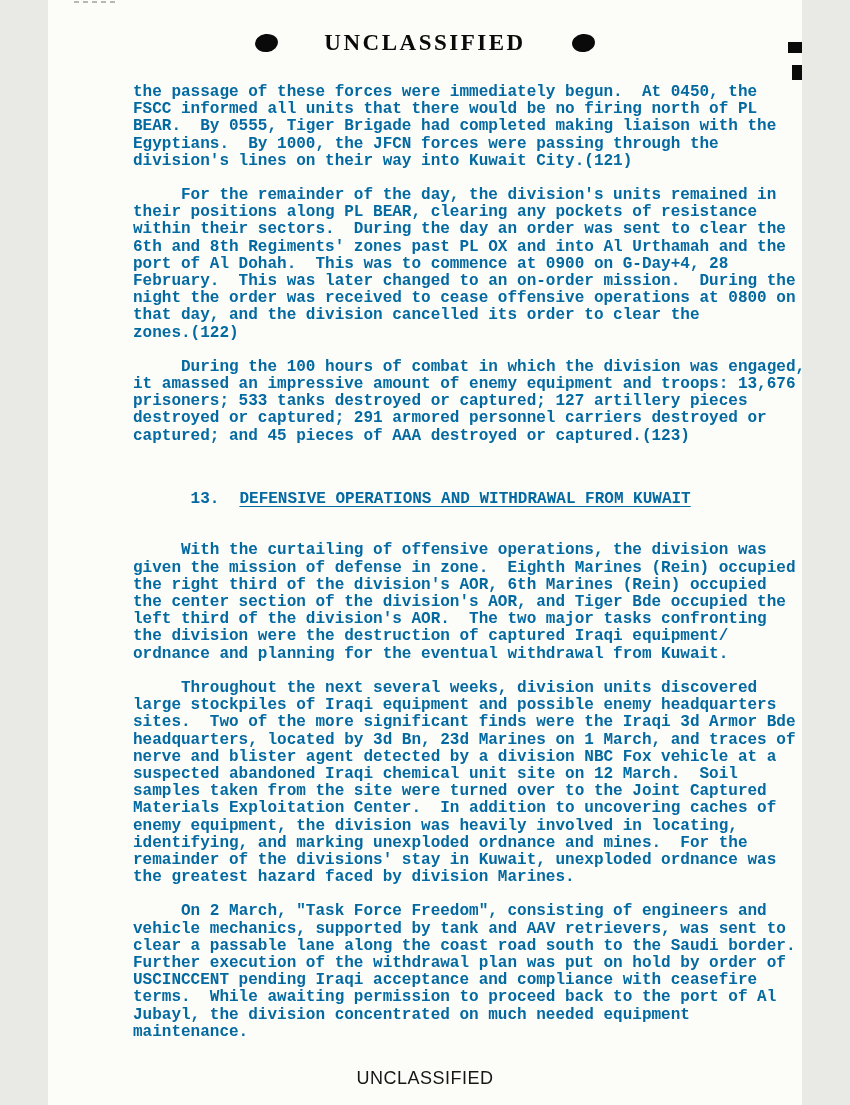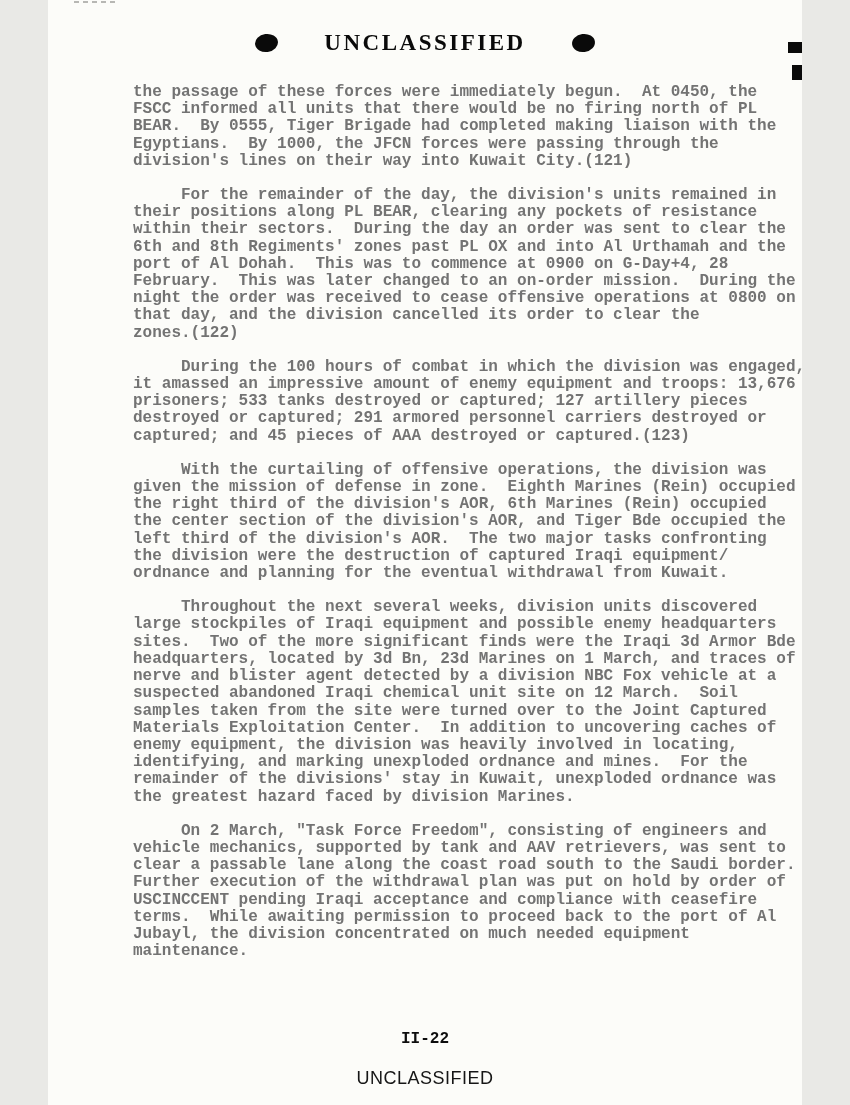--- a/index.html
+++ b/index.html
@@ -47,21 +47,21 @@
   
   .doc-body {
     position: absolute;
     top: 84px;
     left: 85px;
     width: 695px;
     font-family: "Liberation Mono", "DejaVu Sans Mono", monospace;
     font-weight: bold;
     font-size: 16px;
     line-height: 17.2px;
-    color: #737373;
+    color: #0369a1;
   }
   .doc-body p {
     margin: 0 0 17px 0;
     white-space: pre-wrap;
   }
   .section-heading {
     margin: 29px 0 17px 0;
     font-size: 16px;
     font-weight: bold;
     white-space: pre-wrap;
@@ -156,20 +156,23 @@
 February.  This was later changed to an on-order mission.  During the
 night the order was received to cease offensive operations at 0800 on
 that day, and the division cancelled its order to clear the
 zones.(122)</p>
     <p>     During the 100 hours of combat in which the division was engaged,
 it amassed an impressive amount of enemy equipment and troops: 13,676
 prisoners; 533 tanks destroyed or captured; 127 artillery pieces
 destroyed or captured; 291 armored personnel carriers destroyed or
 captured; and 45 pieces of AAA destroyed or captured.(123)</p>
 
+    <h2 class="section-heading">
+      <span class="sec-num">13.</span><span class="sec-title">DEFENSIVE OPERATIONS AND WITHDRAWAL FROM KUWAIT</span>
+    </h2>
 
     <p>     With the curtailing of offensive operations, the division was
 given the mission of defense in zone.  Eighth Marines (Rein) occupied
 the right third of the division's AOR, 6th Marines (Rein) occupied
 the center section of the division's AOR, and Tiger Bde occupied the
 left third of the division's AOR.  The two major tasks confronting
 the division were the destruction of captured Iraqi equipment/
 ordnance and planning for the eventual withdrawal from Kuwait.</p>
     <p>     Throughout the next several weeks, division units discovered
 large stockpiles of Iraqi equipment and possible enemy headquarters
@@ -186,16 +189,15 @@
     <p>     On 2 March, "Task Force Freedom", consisting of engineers and
 vehicle mechanics, supported by tank and AAV retrievers, was sent to
 clear a passable lane along the coast road south to the Saudi border.
 Further execution of the withdrawal plan was put on hold by order of
 USCINCCENT pending Iraqi acceptance and compliance with ceasefire
 terms.  While awaiting permission to proceed back to the port of Al
 Jubayl, the division concentrated on much needed equipment
 maintenance.</p>
   </div>
 
-  <div class="page-number">II-22</div>
   <div class="footer-classification">UNCLASSIFIED</div>
 
 </div>
 
 </body></html>

